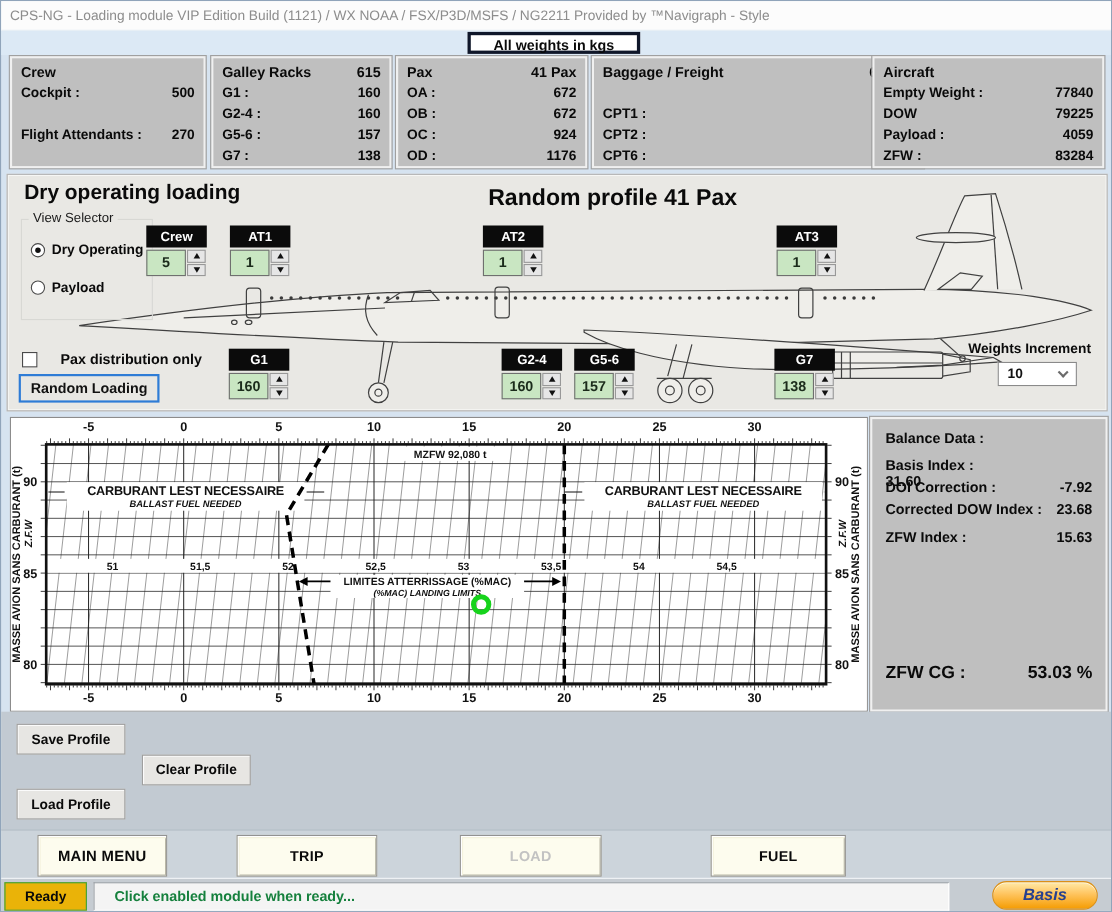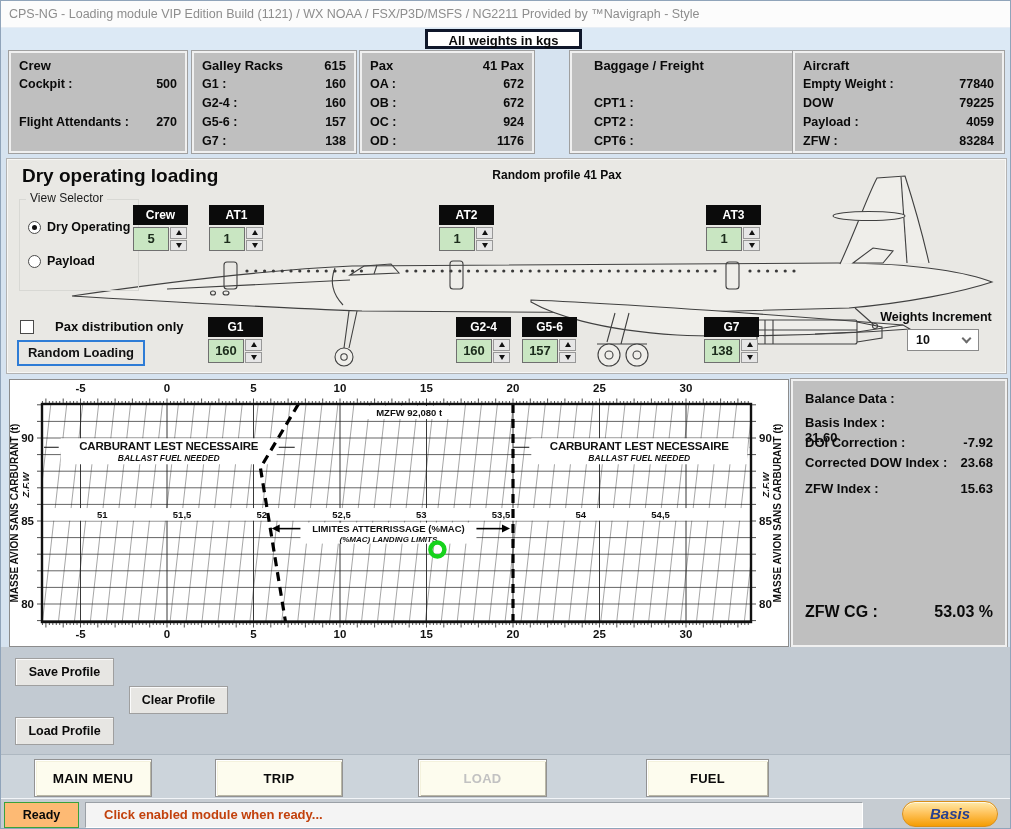--- a/index.html
+++ b/index.html
@@ -8,21 +8,21 @@
   .titlebar{position:absolute;left:0;top:0;width:1011px;height:27px;background:#fcfcfc;color:#8d8d8d;font-size:12.5px;line-height:26px;padding-left:8px;border-bottom:1px solid #e8eef5;white-space:nowrap;}
   .banner-strip{position:absolute;left:0;top:27px;width:1011px;height:22px;background:#dcе9f5;background:#dce9f5;}
   .weights-banner{position:absolute;left:424px;top:28px;width:157px;height:20px;background:#ffffff;border:3px solid #0f172a;font-weight:700;font-size:13px;color:#0a0a0a;text-align:center;line-height:18px;}
   
   .panel{position:absolute;top:50px;height:102px;background:#bfbfbf;border:2px solid #f0f0f0;outline:1px solid #a0a0a0;color:#0a0a0a;}
   .panel-head{display:flex;justify-content:space-between;padding:5px 8px 2px 8px;font-weight:700;font-size:13px;}
   .prow{display:flex;justify-content:space-between;padding:0 8px;height:19px;line-height:19px;font-weight:700;font-size:12.5px;}
   
   .loading-section{position:absolute;left:5px;top:157px;width:1001px;height:216px;background:#e9e8e4;border:1px solid #b3b3b3;box-shadow:inset 0 0 0 1px #f7f7f5;}
   .sec-title{position:absolute;left:15px;top:6px;font-size:19px;font-weight:700;color:#0a0a0a;}
-  .profile-title{position:absolute;left:350px;top:9px;width:400px;text-align:center;font-size:12px;font-weight:700;color:#0a0a0a;}
+  .profile-title{position:absolute;left:350px;top:9px;width:400px;text-align:center;font-size:21px;font-weight:700;color:#0a0a0a;}
   .groupbox{position:absolute;left:12px;top:40px;width:120px;height:92px;border:1px solid #d8d8d4;}
   .groupbox-label{position:absolute;left:6px;top:-9px;background:#e9e8e4;padding:0 4px;font-size:12px;color:#1a1a1a;}
   .radio-row{position:absolute;left:8px;display:flex;align-items:center;gap:6px;font-size:12.5px;font-weight:600;color:#0a0a0a;}
   .radio{width:13px;height:13px;border-radius:50%;background:#fff;border:1px solid #4a4a4a;position:relative;flex:0 0 auto;}
   .radio.checked:after{content:"";position:absolute;left:3px;top:3px;width:5px;height:5px;border-radius:50%;background:#111;}
   .checkbox-row{position:absolute;left:13px;top:160px;display:flex;align-items:center;gap:21px;font-size:13px;font-weight:700;color:#0a0a0a;}
   .checkbox{width:14px;height:14px;background:#fff;border:1px solid #4a4a4a;flex:0 0 auto;}
   .random-btn{position:absolute;left:10px;top:181px;width:128px;height:26px;background:#e8e7e3;border:2px solid #2e7cd6;font-size:13px;font-weight:600;color:#111;text-align:center;line-height:22px;}
   .spinner{position:absolute;width:55px;}
   .spin-head{height:20px;background:#0b0b0b;color:#fff;font-weight:700;font-size:12px;text-align:center;line-height:20px;}
@@ -46,22 +46,22 @@
   .zfw-row{position:absolute;left:12px;right:12px;top:222px;display:flex;justify-content:space-between;font-size:16px;font-weight:700;}
   
   .profile-zone{position:absolute;left:0;top:646px;width:1011px;height:107px;background:#c2cad2;}
   .profile-btn{position:absolute;background:#e7e6e3;border:1px solid #9f9f9f;box-shadow:inset 1px 1px 0 #fbfbfb;font-size:12.5px;font-weight:700;color:#0a0a0a;text-align:center;}
   
   .nav-strip{position:absolute;left:0;top:753px;width:1011px;height:44px;background:#ccd4db;border-top:1px solid #aeb8c1;}
   .nav-btn{position:absolute;top:4px;height:38px;background:#fdfcee;border:1px solid #929292;box-shadow:inset 1px 1px 0 #ffffff,inset 2px 2px 0 #f4f2dd,inset -1px -1px 0 #b9b7a6;font-size:13px;font-weight:700;letter-spacing:.3px;color:#0a0a0a;display:flex;align-items:center;justify-content:center;}
   .nav-btn.disabled{color:#c2c2c2;}
   
   .statusbar{position:absolute;left:0;top:797px;width:1011px;height:32px;background:#c6ccd2;border-top:1px solid #f2f5f8;}
-  .ready-badge{position:absolute;left:3px;top:3px;width:75px;height:26px;background:#fdba74;border:1px solid #39a23c;color:#0a0a0a;font-size:12.5px;font-weight:600;text-align:center;line-height:24px;}
-  .status-msg{position:absolute;left:84px;top:3px;width:778px;height:26px;background:#f4f4f4;border:1px solid;border-color:#9aa0a6 #ffffff #ffffff #9aa0a6;font-size:13px;font-weight:700;color:#c2410c;line-height:24px;padding-left:18px;}
+  .ready-badge{position:absolute;left:3px;top:3px;width:75px;height:26px;background:#eab308;border:1px solid #39a23c;color:#0a0a0a;font-size:12.5px;font-weight:600;text-align:center;line-height:24px;}
+  .status-msg{position:absolute;left:84px;top:3px;width:778px;height:26px;background:#f4f4f4;border:1px solid;border-color:#9aa0a6 #ffffff #ffffff #9aa0a6;font-size:13px;font-weight:700;color:#15803d;line-height:24px;padding-left:18px;}
   .donate-btn{position:absolute;left:901px;top:2px;width:96px;height:26px;border-radius:13px;background:linear-gradient(#ffeaa9,#ffc45e 45%,#f59d04);border:1px solid #db9018;color:#27408f;font-size:15px;font-weight:700;font-style:italic;text-align:center;line-height:24px;box-shadow:inset 0 1px 0 rgba(255,255,255,.7);}
   svg text{font-family:"Liberation Sans","DejaVu Sans",sans-serif;}
 </style>
 </head>
 <body>
 
 <div class="window">
 
   <div class="titlebar">CPS-NG - Loading module VIP Edition Build (1121) / WX NOAA / FSX/P3D/MSFS / NG2211   Provided by ™Navigraph -  Style</div>
   <div class="banner-strip"></div>
@@ -126,21 +126,21 @@
       </div>
     <div class="prow">
         <span>OC :</span>
         <span>924</span>
       </div>
     <div class="prow">
         <span>OD :</span>
         <span>1176</span>
       </div>
   </div>
-  <div class="panel" style="left:569px;width:302px;padding-left:14px;">
+  <div class="panel" style="left:537px;width:302px;">
     <div class="panel-head">
         <span>Baggage / Freight</span>
         <span>615 / 0</span>
       </div>
     <div class="prow">
         <span></span>
         <span></span>
       </div>
     <div class="prow">
         <span>CPT1 :</span>

